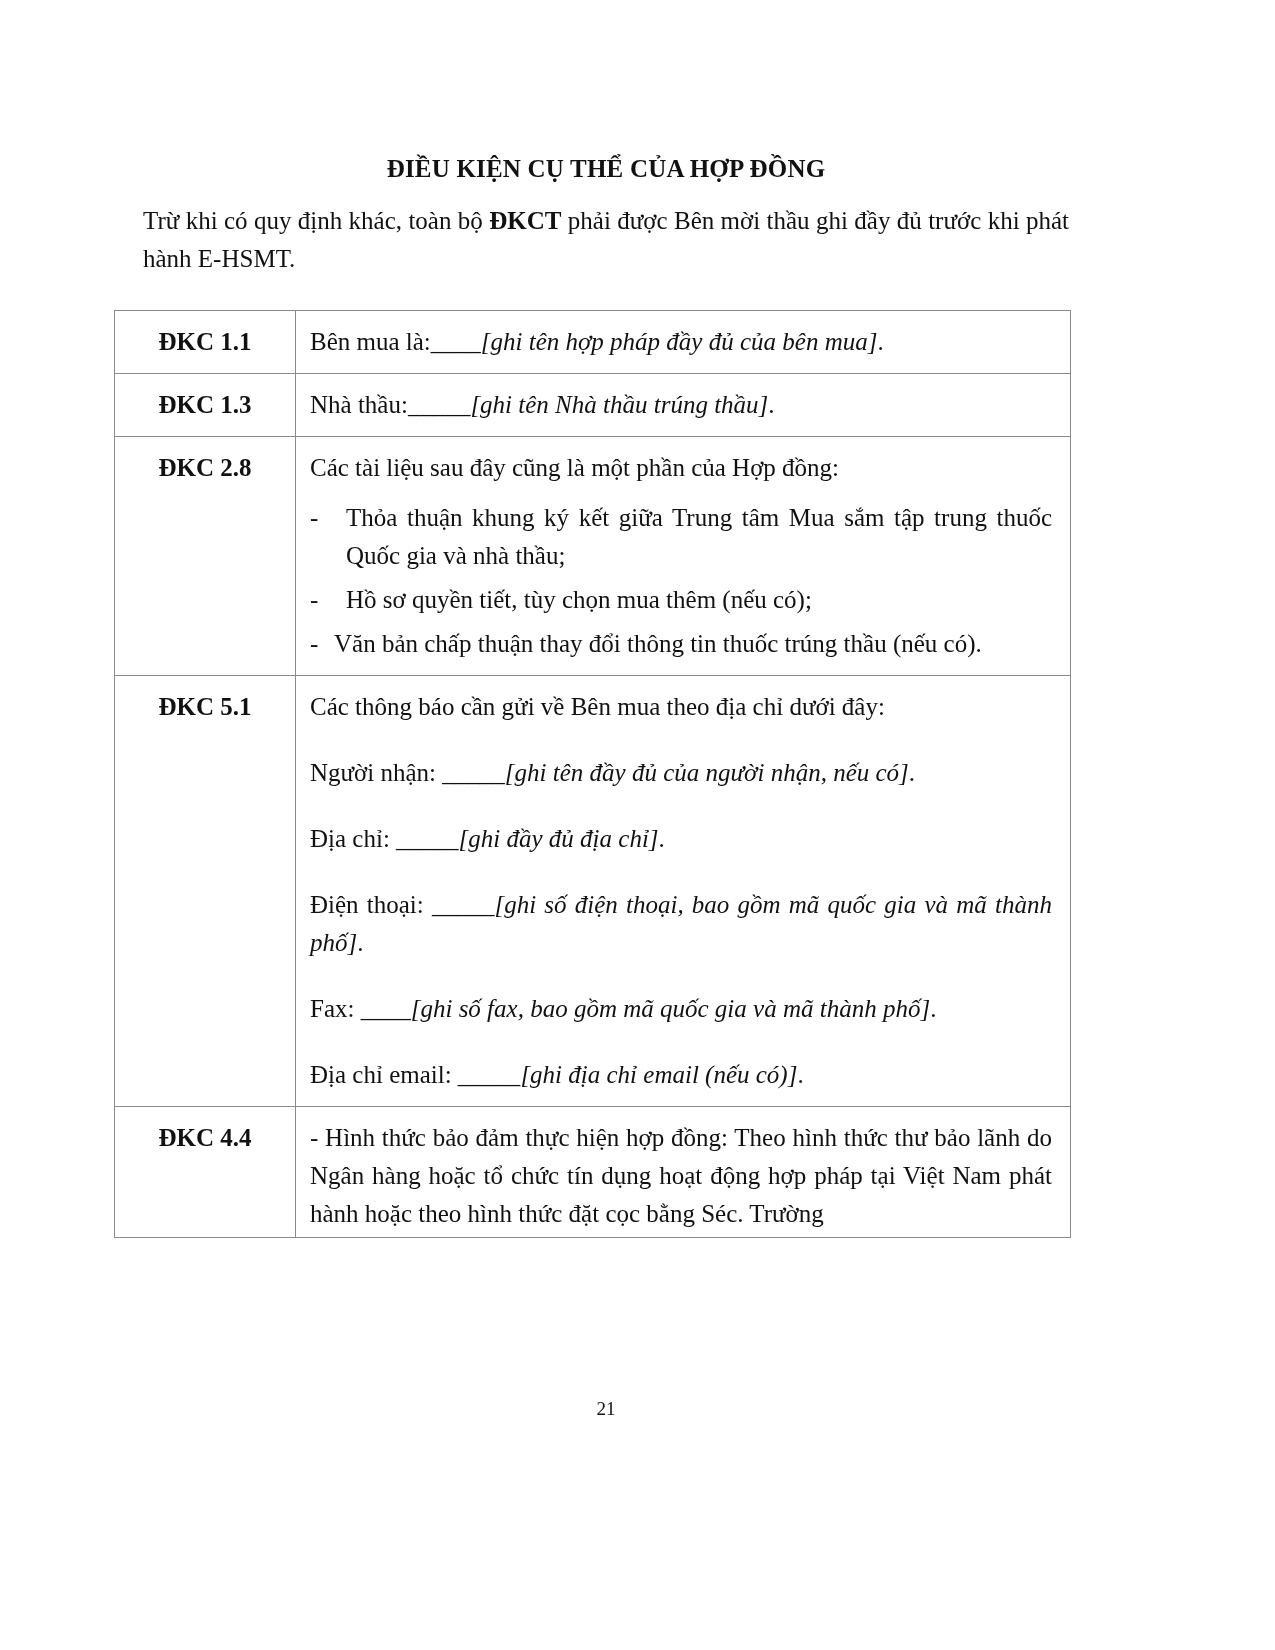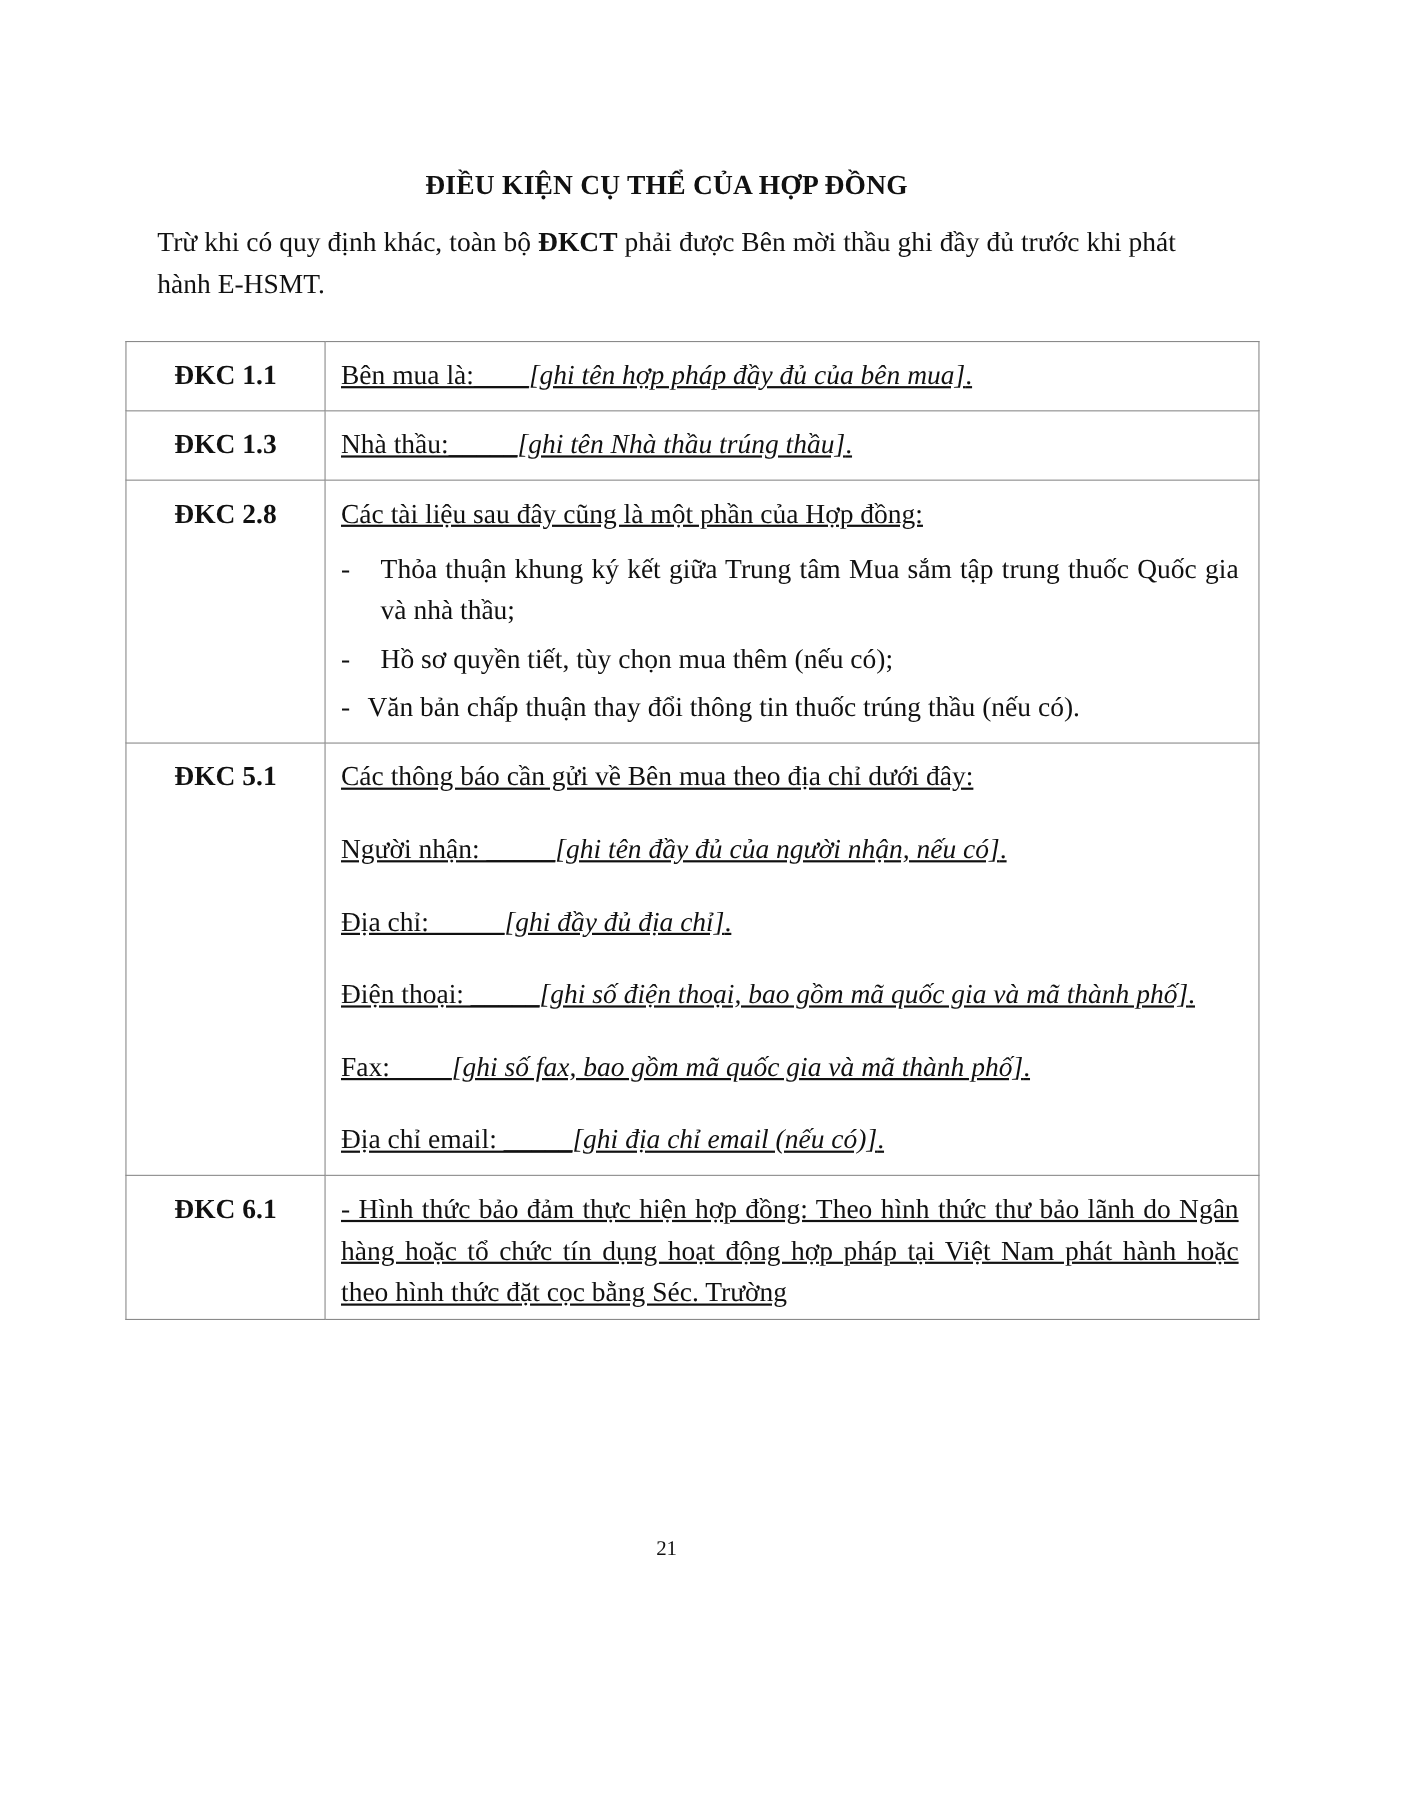--- a/index.html
+++ b/index.html
@@ -11,30 +11,30 @@
     .page-title {
       position: absolute; top: 155px; left: 0; width: 1212px;
       text-align: center; font-weight: bold; font-size: 25px; letter-spacing: 0.2px;
     }
     .intro {
       position: absolute; top: 202px; left: 143px; width: 926px;
       font-size: 25px; line-height: 38px; text-align: justify;
     }
     .intro b { font-weight: bold; }
     table.dkct {
-      position: absolute; top: 310px; left: 114px; width: 1031px;
+      position: absolute; top: 310px; left: 114px; width: 957px;
       border-collapse: collapse; table-layout: fixed; border-radius: 18px;
     }
     table.dkct td {
       border: 1.5px solid #8a8a8a; vertical-align: top;
       font-size: 25px; line-height: 38px;
     }
     td.code { width: 172px; text-align: center; font-weight: bold; padding: 12px 4px 10px 4px; }
     td.body { padding: 12px 18px 12px 14px; text-align: justify; }
-    .p { margin: 0; text-decoration: underline; }
+    .p { margin: 0; }
     .p + .p { margin-top: 28px; }
     .fill { font-style: italic; }
     .dash-item { display: flex; margin-top: 12px; }
     .dash-item .dash { width: 36px; flex: 0 0 36px; }
     .dash-item.tight .dash { width: 24px; flex: 0 0 24px; }
     .page-number {
       position: absolute; top: 1398px; left: 0; width: 1212px;
       text-align: center; font-size: 19px;
     }
   </style>
@@ -82,21 +82,21 @@
       <td class="body">
         <p class="p">Các thông báo cần gửi về Bên mua theo địa chỉ dưới đây:</p>
         <p class="p"><span>Người nhận: _____</span><span class="fill">[ghi tên đầy đủ của người nhận, nếu có]</span><span>.</span></p>
         <p class="p"><span>Địa chỉ: _____</span><span class="fill">[ghi đầy đủ địa chỉ]</span><span>.</span></p>
         <p class="p"><span>Điện thoại: _____</span><span class="fill">[ghi số điện thoại, bao gồm mã quốc gia và mã thành phố]</span><span>.</span></p>
         <p class="p"><span>Fax: ____</span><span class="fill">[ghi số fax, bao gồm mã quốc gia và mã thành phố]</span><span>.</span></p>
         <p class="p"><span>Địa chỉ email: _____</span><span class="fill">[ghi địa chỉ email (nếu có)]</span><span>.</span></p>
       </td>
     </tr>
     <tr>
-      <td class="code">ĐKC 6.1</td>
+      <td class="code">ĐKC 4.4</td>
       <td class="body" style="padding-bottom:4px;">
         <p class="p">- Hình thức bảo đảm thực hiện hợp đồng: Theo hình thức thư bảo lãnh do Ngân hàng hoặc tổ chức tín dụng hoạt động hợp pháp tại Việt Nam phát hành hoặc theo hình thức đặt cọc bằng Séc. Trường</p>
       </td>
     </tr>
   </tbody>
 </table>
 
 <div class="page-number">21</div>
 
 </body></html>

